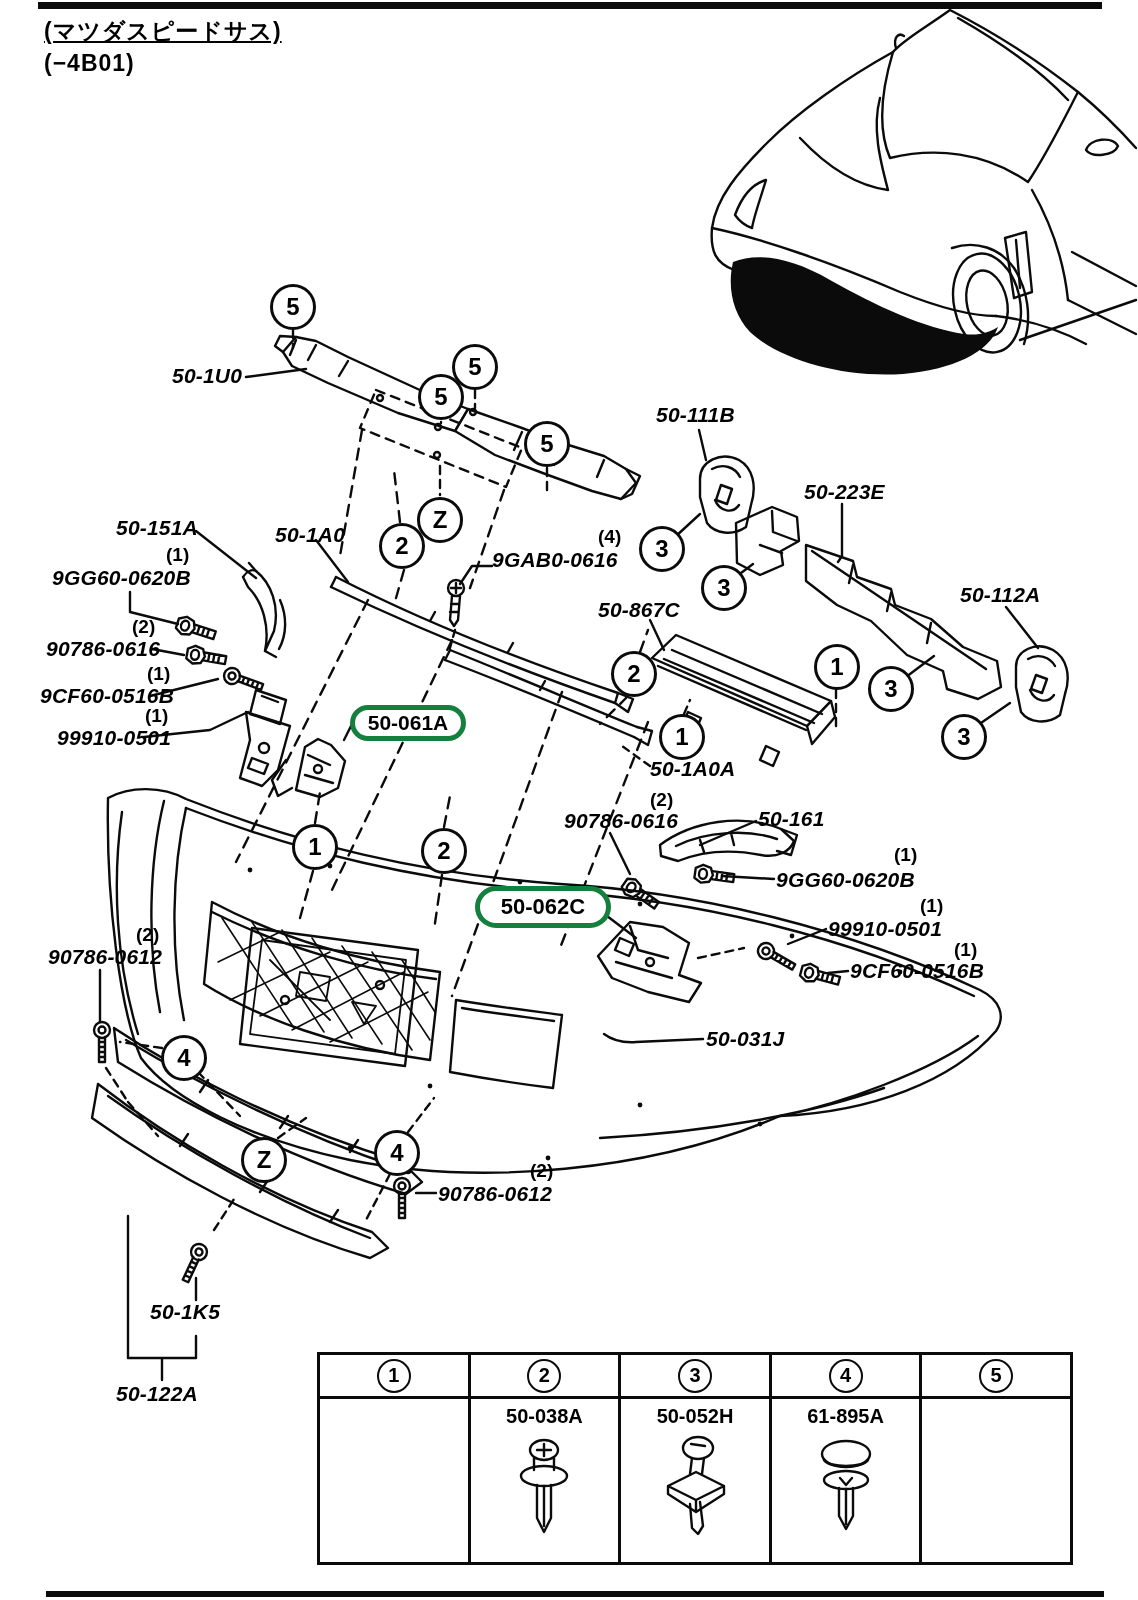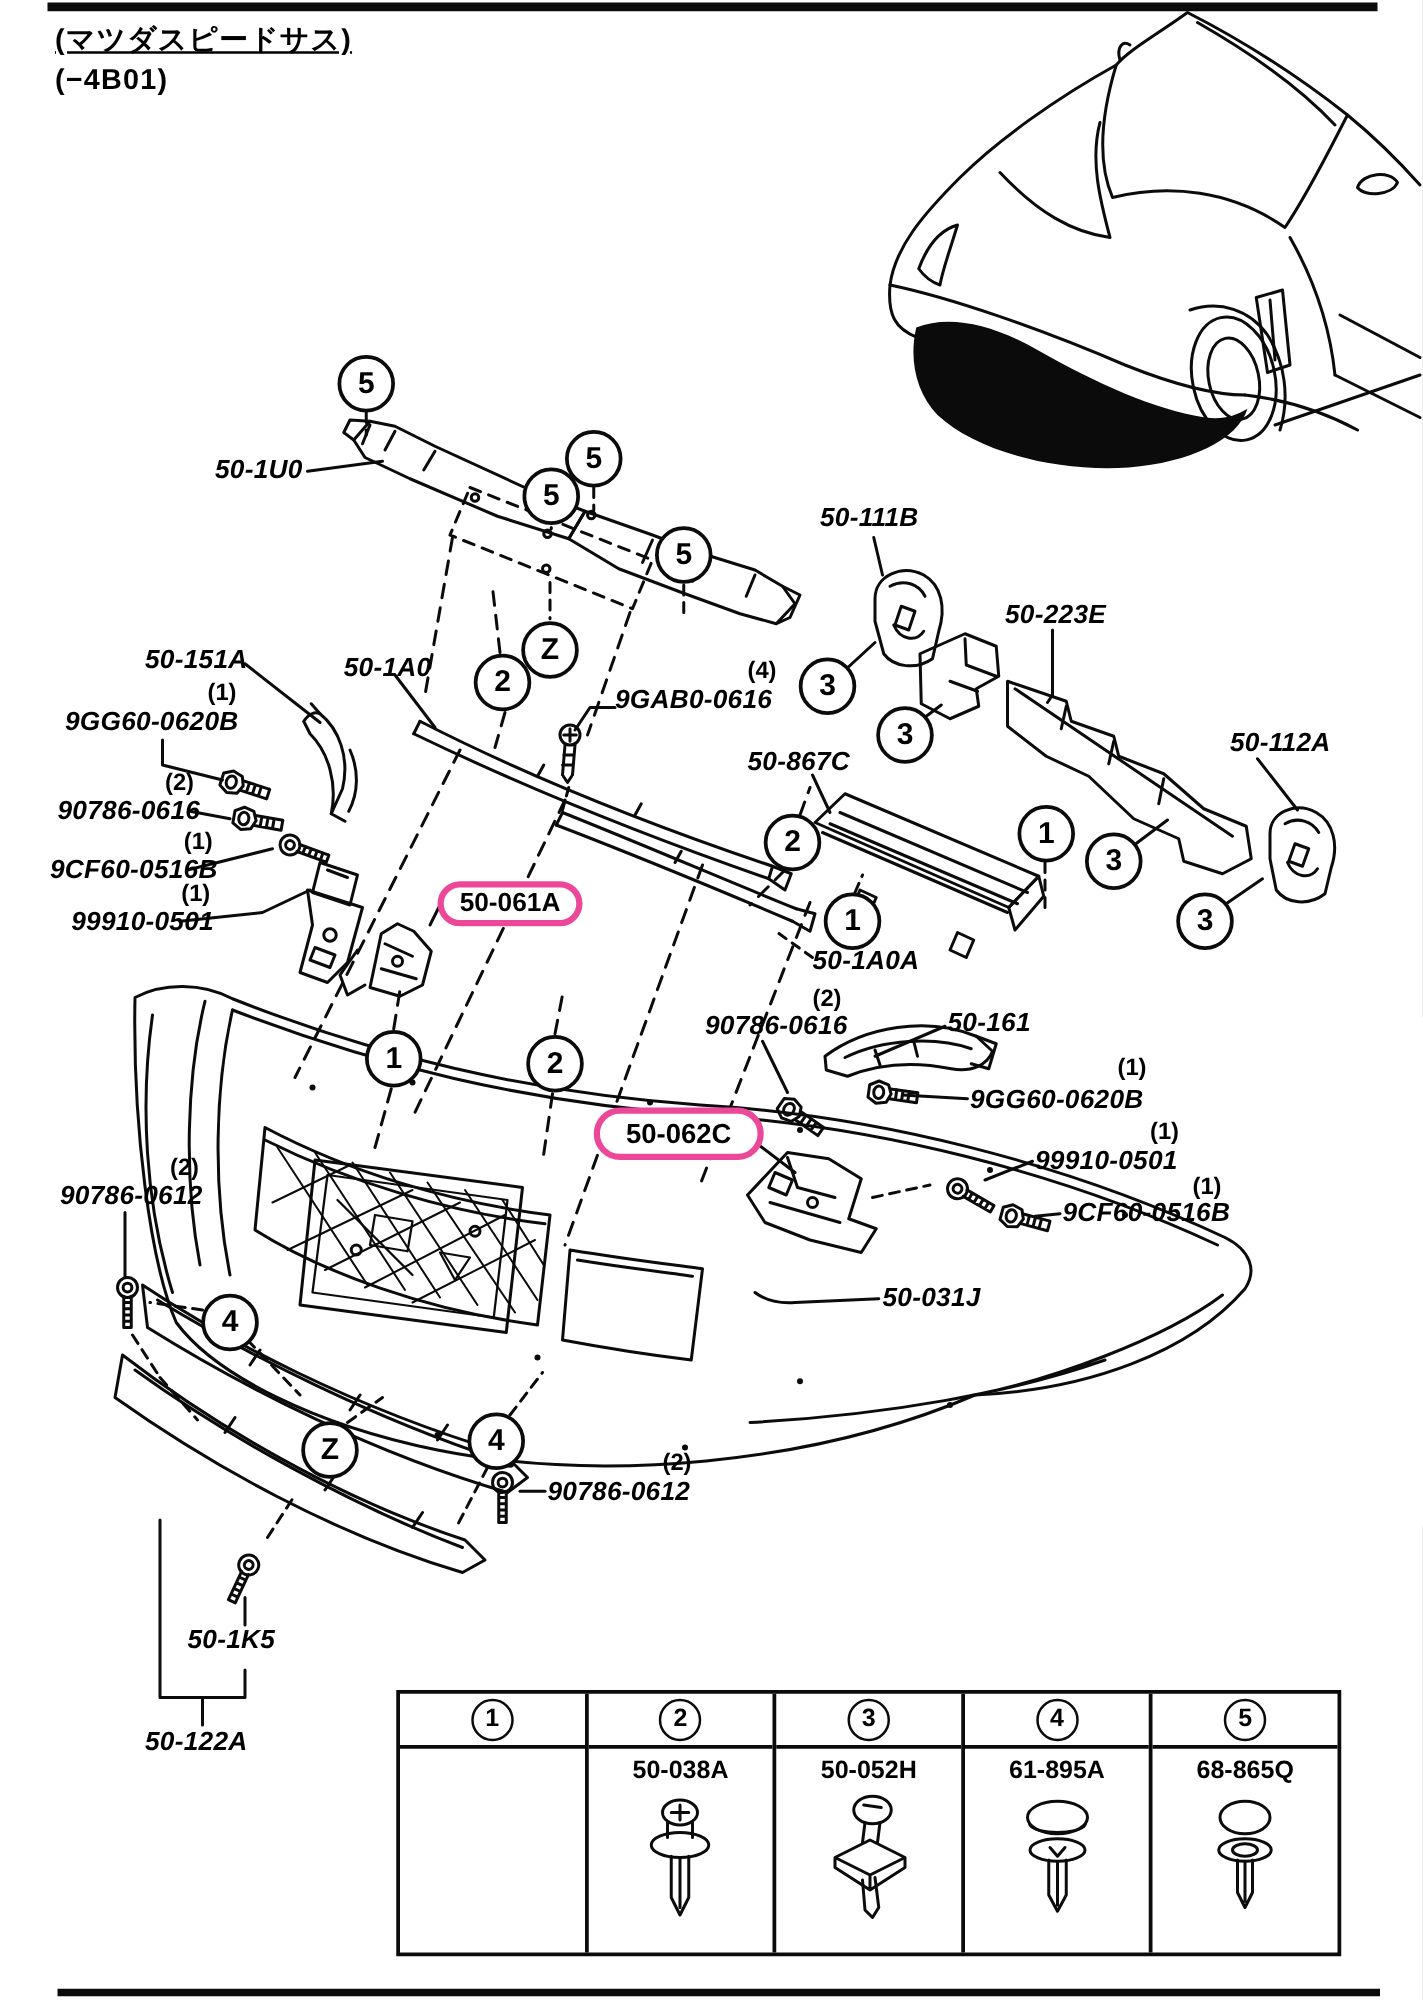--- a/index.html
+++ b/index.html
@@ -6,21 +6,21 @@
   #page{position:relative;width:1138px;height:1600px;background:#ffffff;overflow:hidden;
         font-family:"Liberation Sans",sans-serif;color:#000;}
   #art{position:absolute;left:0;top:0;width:1138px;height:1600px;}
   .bar{position:absolute;background:#0b0b0b;}
   .lbl{position:absolute;font-size:21px;font-weight:600;white-space:nowrap;letter-spacing:0.2px;font-style:italic;}
   .qty{position:absolute;font-size:19px;font-weight:600;white-space:nowrap;}
   .jp{position:absolute;font-size:23px;font-weight:600;white-space:nowrap;letter-spacing:1px;}
   .co{position:absolute;width:46px;height:46px;border:3px solid #0b0b0b;border-radius:50%;
       background:#fff;display:flex;align-items:center;justify-content:center;
       font-size:24px;font-weight:600;box-sizing:border-box;}
-  .red-oval{position:absolute;border:5px solid #ec4899;border-radius:999px;background:#fff;
+  .red-oval{position:absolute;border:5px solid #15803d;border-radius:999px;background:#fff;
       display:flex;align-items:center;justify-content:center;font-weight:600;box-sizing:border-box;}
   
   .ftable{position:absolute;left:317px;top:1352px;width:756px;height:213px;
       border:3px solid #0b0b0b;box-sizing:border-box;display:flex;background:#fff;}
   .fcol{flex:1;border-right:3px solid #0b0b0b;display:flex;flex-direction:column;box-sizing:border-box;}
   .fcol:last-child{border-right:none;}
   .fhead{height:44px;border-bottom:3px solid #0b0b0b;display:flex;align-items:center;justify-content:center;box-sizing:border-box;}
   .fnum{width:34px;height:34px;border:2.5px solid #0b0b0b;border-radius:50%;display:flex;
       align-items:center;justify-content:center;font-size:20px;font-weight:600;box-sizing:border-box;}
   .fbody{flex:1;display:flex;flex-direction:column;align-items:center;padding-top:6px;}
@@ -264,21 +264,21 @@
   <div class="qty" style="left:147px;top:663px;">(1)</div>
   <div class="lbl" style="left:40px;top:684px;">9CF60-0516B</div>
   <div class="qty" style="left:145px;top:705px;">(1)</div>
   <div class="lbl" style="left:57px;top:726px;">99910-0501</div>
   <div class="lbl" style="left:275px;top:523px;">50-1A0</div>
   <div class="qty" style="left:598px;top:526px;">(4)</div>
   <div class="lbl" style="left:492px;top:548px;">9GAB0-0616</div>
   <div class="lbl" style="left:656px;top:403px;">50-111B</div>
   <div class="lbl" style="left:804px;top:480px;">50-223E</div>
   <div class="lbl" style="left:598px;top:598px;">50-867C</div>
-  <div class="lbl" style="left:960px;top:583px;margin-left:24px;">50-112A</div>
+  <div class="lbl" style="left:960px;top:583px;">50-112A</div>
   <div class="lbl" style="left:650px;top:757px;">50-1A0A</div>
   <div class="qty" style="left:650px;top:789px;">(2)</div>
   <div class="lbl" style="left:564px;top:809px;">90786-0616</div>
   <div class="lbl" style="left:758px;top:807px;">50-161</div>
   <div class="qty" style="left:894px;top:844px;">(1)</div>
   <div class="lbl" style="left:776px;top:868px;">9GG60-0620B</div>
   <div class="qty" style="left:920px;top:895px;">(1)</div>
   <div class="lbl" style="left:828px;top:917px;">99910-0501</div>
   <div class="qty" style="left:954px;top:939px;">(1)</div>
   <div class="lbl" style="left:850px;top:959px;">9CF60-0516B</div>
@@ -396,25 +396,16 @@
           <ellipse cx="37" cy="50" rx="22" ry="9"></ellipse>
             <path d="M31,48 L37,55 L43,48"></path>
           <path d="M30,58 V86 L37,99 L44,86 V58 M37,59 V94"></path>
         </svg>
       </div>
     </div>
     <div class="fcol">
       <div class="fhead">
           <span class="fnum">5</span>
         </div>
-      <div class="fbody">
-        <span class="fpart">68-865Q</span>
-        <svg class="ficon" width="74" height="118" viewBox="0 0 74 118" fill="none" stroke="#0b0b0b" stroke-width="2.4" stroke-linecap="round" stroke-linejoin="round">
-          <ellipse cx="37" cy="24" rx="20" ry="13"></ellipse>
-          <ellipse cx="37" cy="50" rx="21" ry="9"></ellipse>
-            <ellipse cx="37" cy="50" rx="10" ry="5"></ellipse>
-          <path d="M31,58 V84 L37,96 L43,84 V58 M37,59 V91"></path>
-        </svg>
-      </div>
     </div>
   </div>
 
 </div>
 
 </body></html>

